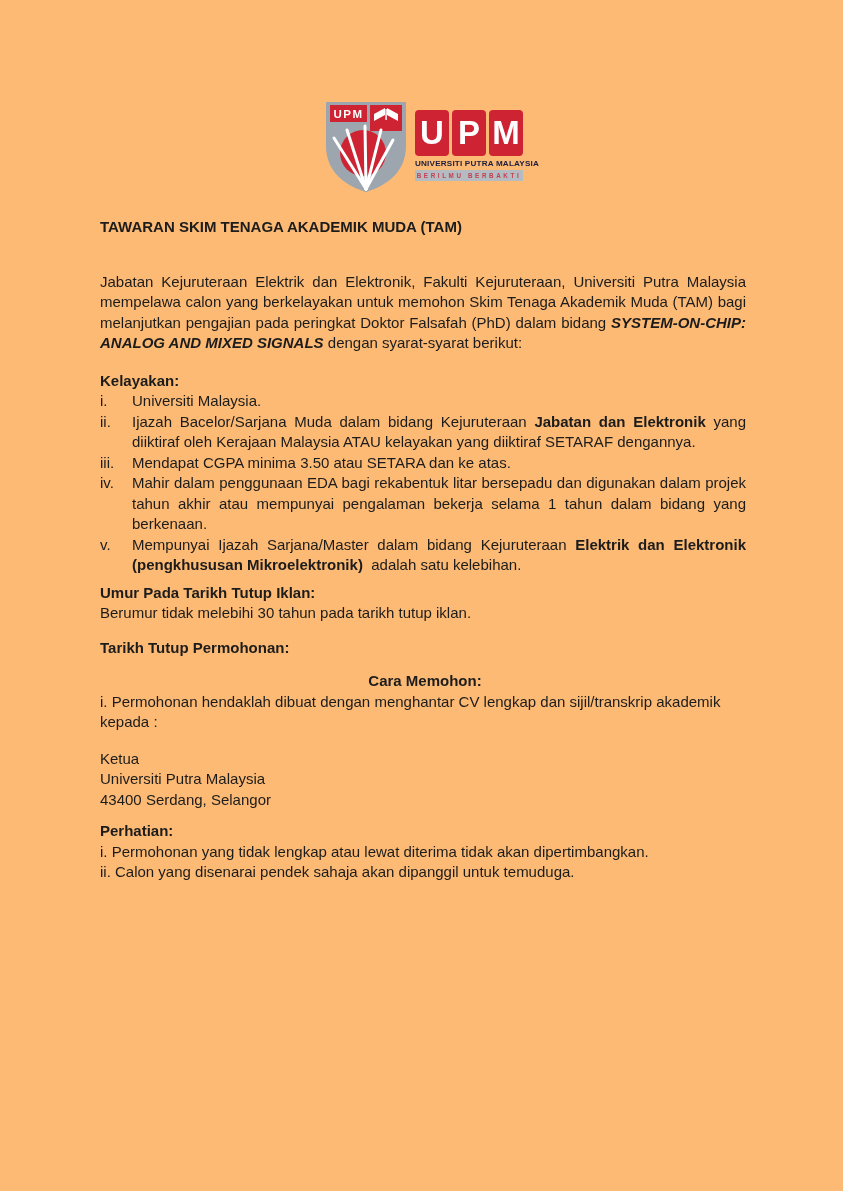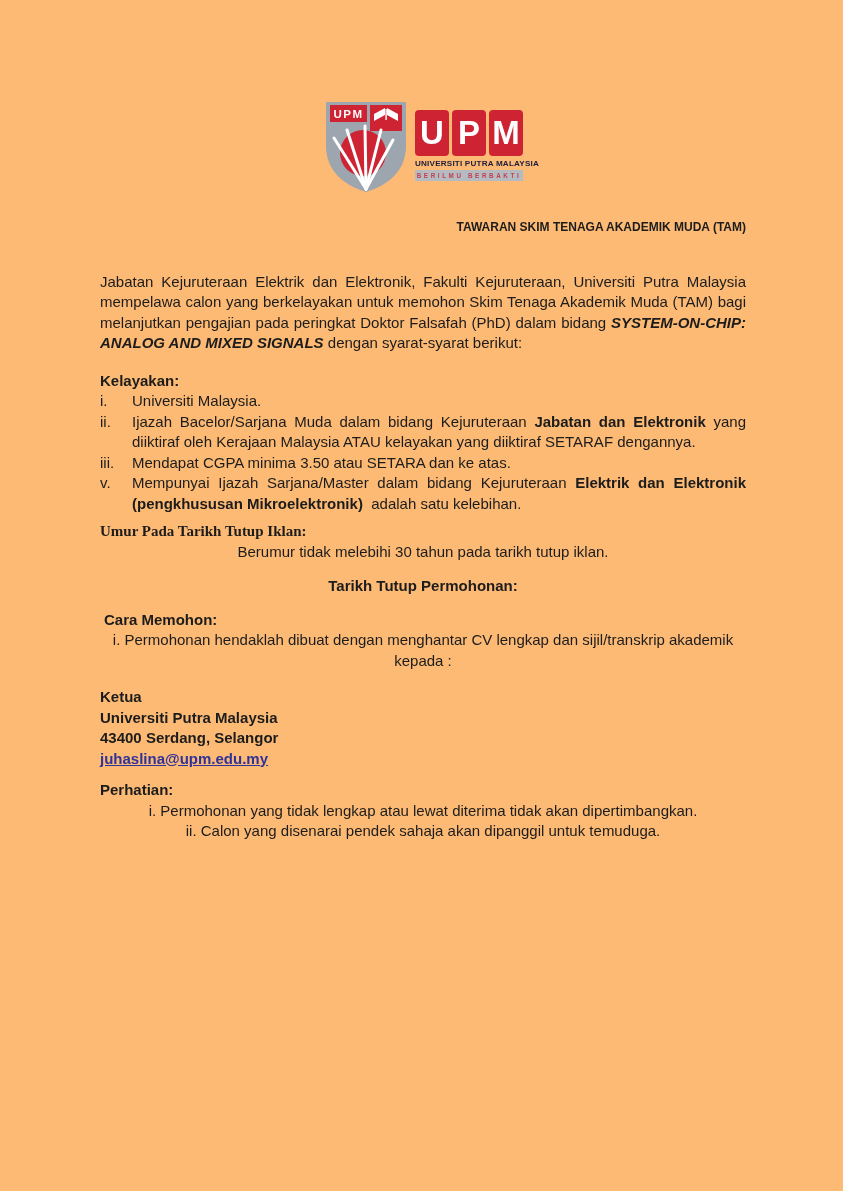--- a/index.html
+++ b/index.html
@@ -56,39 +56,39 @@
     font-size:6.3px;
     line-height:11px;
     font-weight:bold;
     letter-spacing:2.6px;
     text-align:center;
     white-space:nowrap;
   }
   
   .doc-title{
     margin:23px 0 0 0;
-    text-align:right;
+    text-align:left;
     font-weight:bold;
-    font-size:12px;
+    font-size:15px;
     line-height:20.5px;
   }
   .intro{margin:34px 0 0 0;text-align:justify;}
   .b{font-weight:bold;}
   .bi{font-weight:bold;font-style:italic;}
   .sec-heading{font-weight:bold;margin:0;}
   .kelayakan-heading{margin-top:17px;}
   .kel-list{margin:0;}
   .kel-item{display:flex;}
   .kel-num{flex:none;width:32px;}
   .kel-text{flex:1;text-align:justify;}
-  .umur-heading{margin-top:7px;font-family:Liberation Serif, serif;}
-  .tarikh-heading{margin-top:14px;text-align:center;}
-  .cara-heading{margin-top:13px;padding-left:4px;}
-  .plain{margin:0;text-align:center;}
-  .address{margin-top:16px;font-weight:bold;}
+  .umur-heading{margin-top:7px;}
+  .tarikh-heading{margin-top:14px;}
+  .cara-heading{margin-top:13px;padding-left:4px;text-align:center;}
+  .plain{margin:0;}
+  .address{margin-top:16px;}
   .address-line{margin:0;}
   .email-link{
     color:#2F3299;
     text-decoration:underline;
   }
   .perhatian-heading{margin-top:11px;}
 </style>
 </head>
 <body>
 
@@ -140,20 +140,24 @@
     <div class="kel-item">
       <span class="kel-num">ii.</span>
       <div class="kel-text"><span>Ijazah Bacelor/Sarjana Muda dalam bidang Kejuruteraan </span><span class="b">Jabatan dan Elektronik</span><span> yang diiktiraf oleh Kerajaan Malaysia ATAU kelayakan yang diiktiraf SETARAF dengannya.</span></div>
     </div>
 
     <div class="kel-item">
       <span class="kel-num">iii.</span>
       <div class="kel-text"><span>Mendapat CGPA minima 3.50 atau SETARA dan ke atas.</span></div>
     </div>
 
+    <div class="kel-item">
+      <span class="kel-num">iv.</span>
+      <div class="kel-text"><span>Mahir dalam penggunaan EDA bagi rekabentuk litar bersepadu dan digunakan dalam projek tahun akhir atau mempunyai pengalaman bekerja selama 1 tahun dalam bidang yang berkenaan.</span></div>
+    </div>
 
     <div class="kel-item">
       <span class="kel-num">v.</span>
       <div class="kel-text"><span>Mempunyai Ijazah Sarjana/Master dalam bidang Kejuruteraan </span><span class="b">Elektrik dan Elektronik (pengkhususan Mikroelektronik)</span><span>&nbsp; adalah satu kelebihan.</span></div>
     </div>
 
 
   </div>
 
   <p class="sec-heading umur-heading">Umur Pada Tarikh Tutup Iklan:</p>
@@ -161,20 +165,19 @@
 
   <p class="sec-heading tarikh-heading">Tarikh Tutup Permohonan:</p>
 
   <p class="sec-heading cara-heading">Cara Memohon:</p>
   <p class="plain">i. Permohonan hendaklah dibuat dengan menghantar CV lengkap dan sijil/transkrip akademik kepada :</p>
 
   <div class="address">
     <p class="address-line">Ketua</p>
     <p class="address-line">Universiti Putra Malaysia</p>
     <p class="address-line">43400 Serdang, Selangor</p>
-    <p class="address-line"><a href="#" class="email-link">juhaslina@upm.edu.my</a></p>
   </div>
 
   <p class="sec-heading perhatian-heading">Perhatian:</p>
   <p class="plain">i. Permohonan yang tidak lengkap atau lewat diterima tidak akan dipertimbangkan.</p>
   <p class="plain">ii. Calon yang disenarai pendek sahaja akan dipanggil untuk temuduga.</p>
 
 </div>
 
 </body></html>

